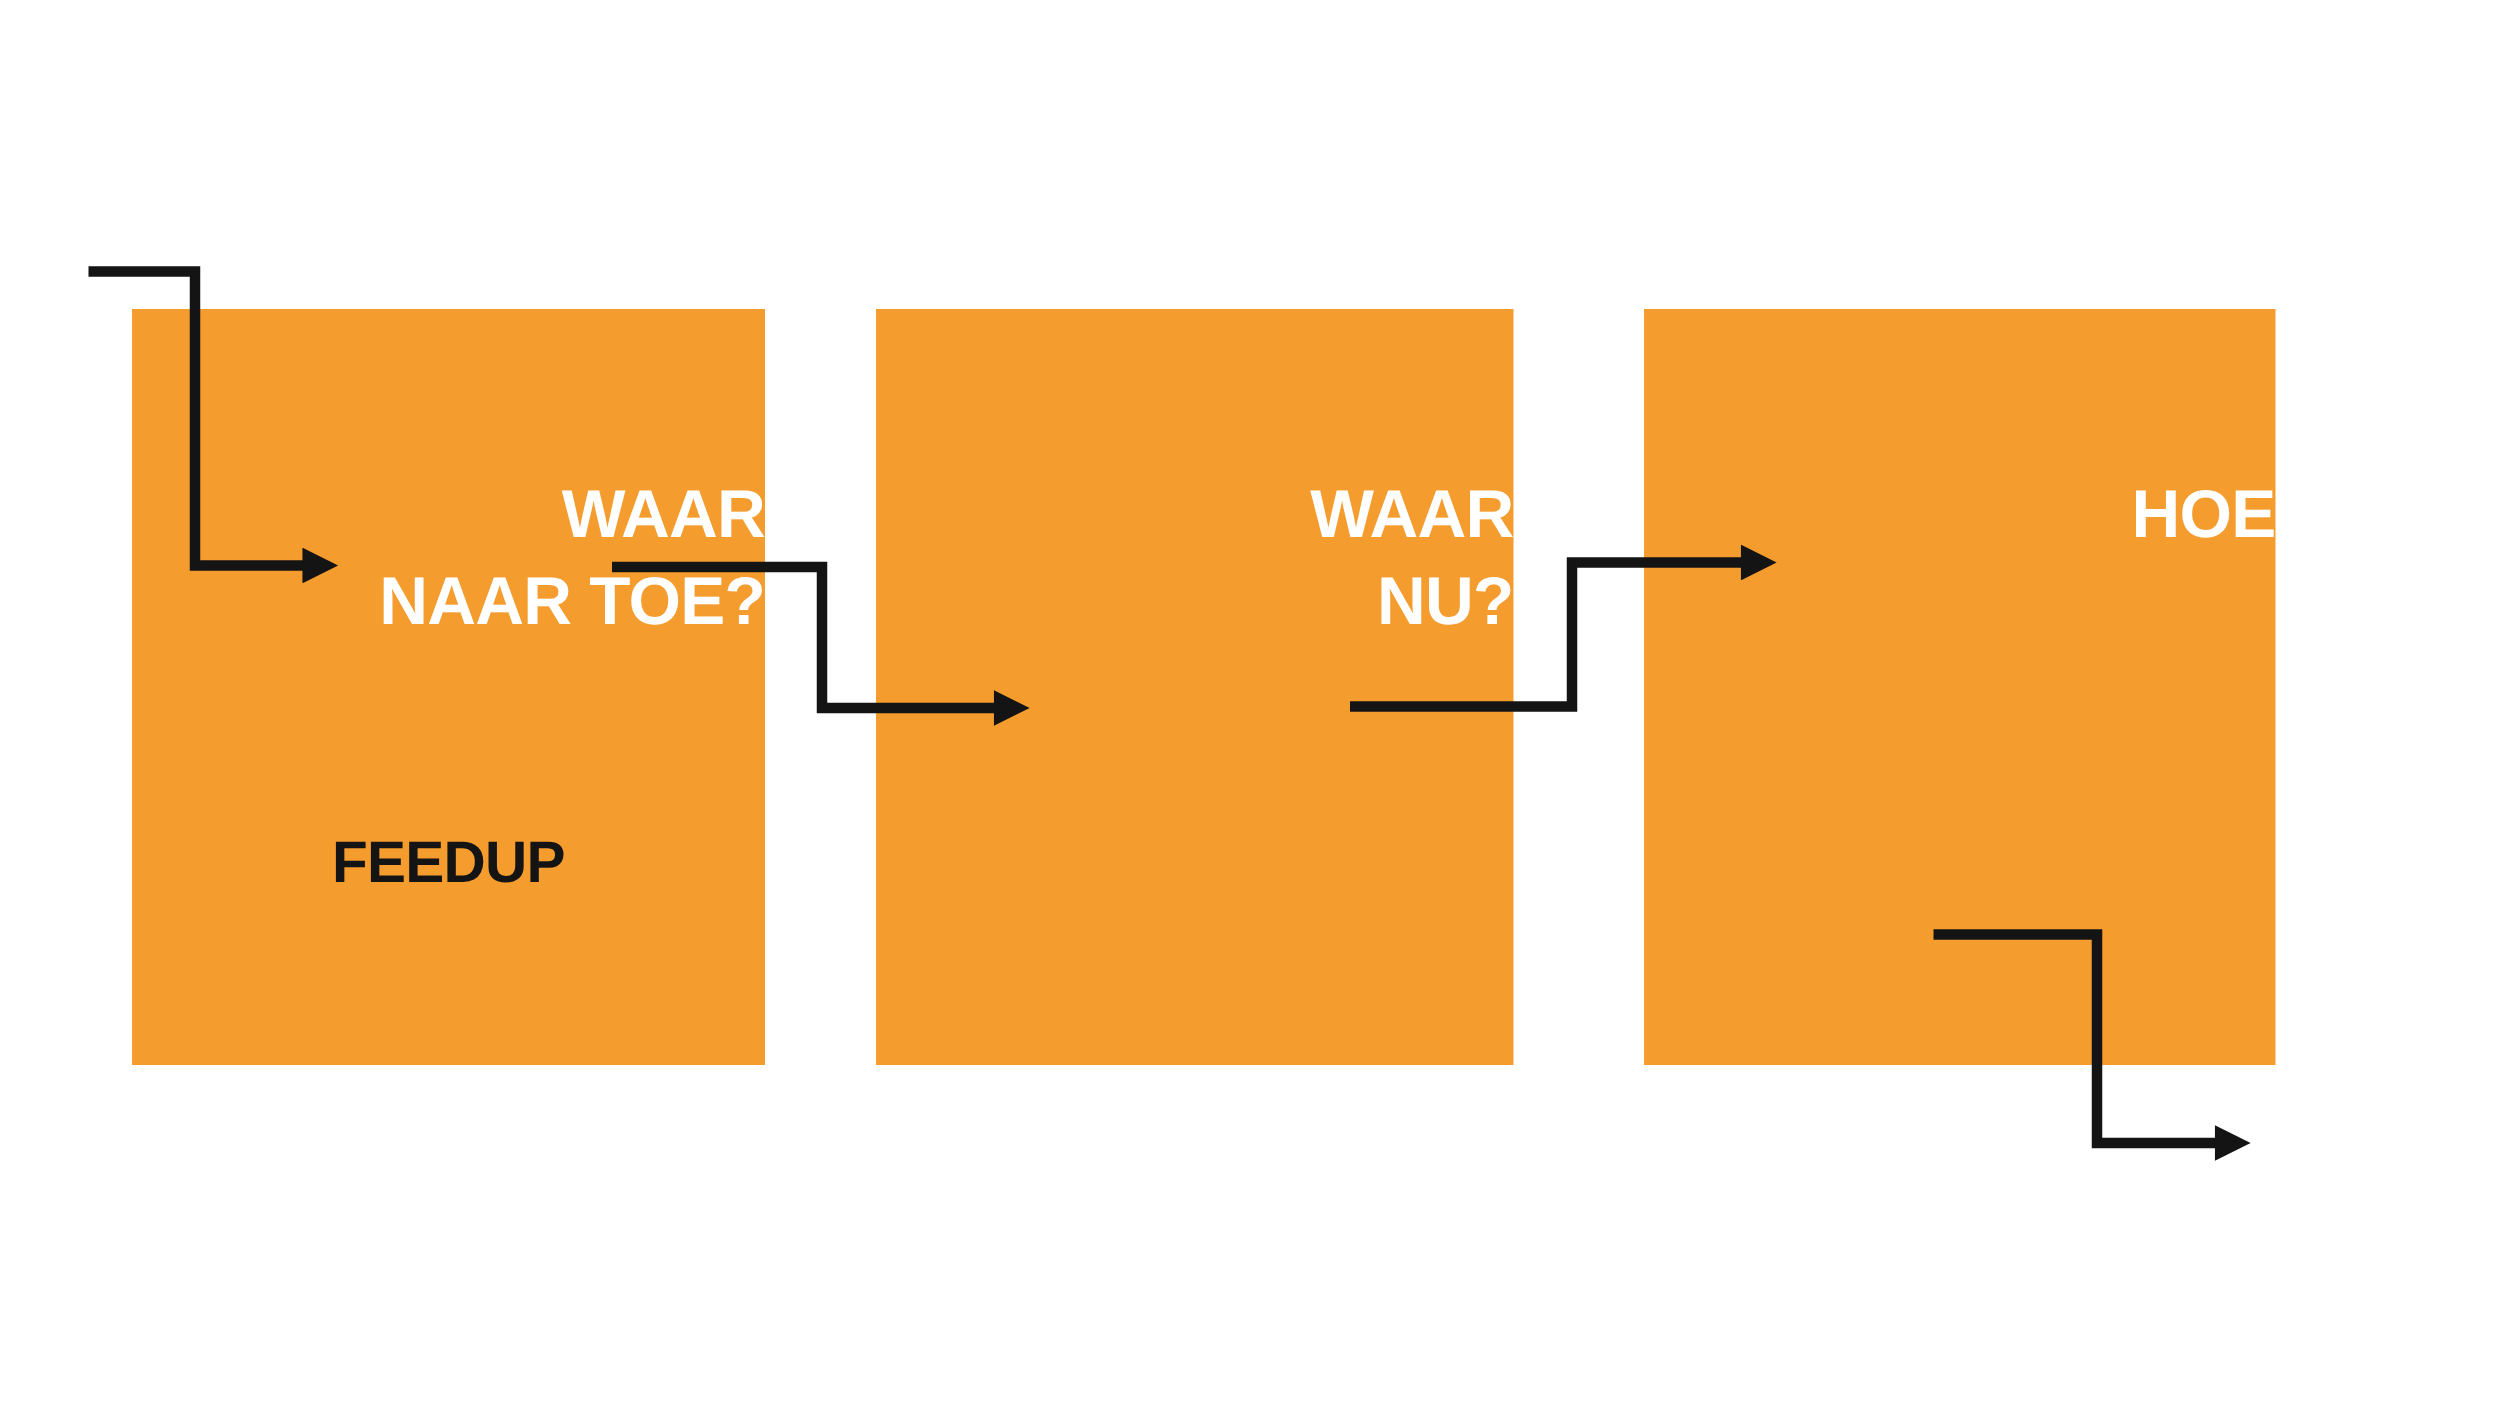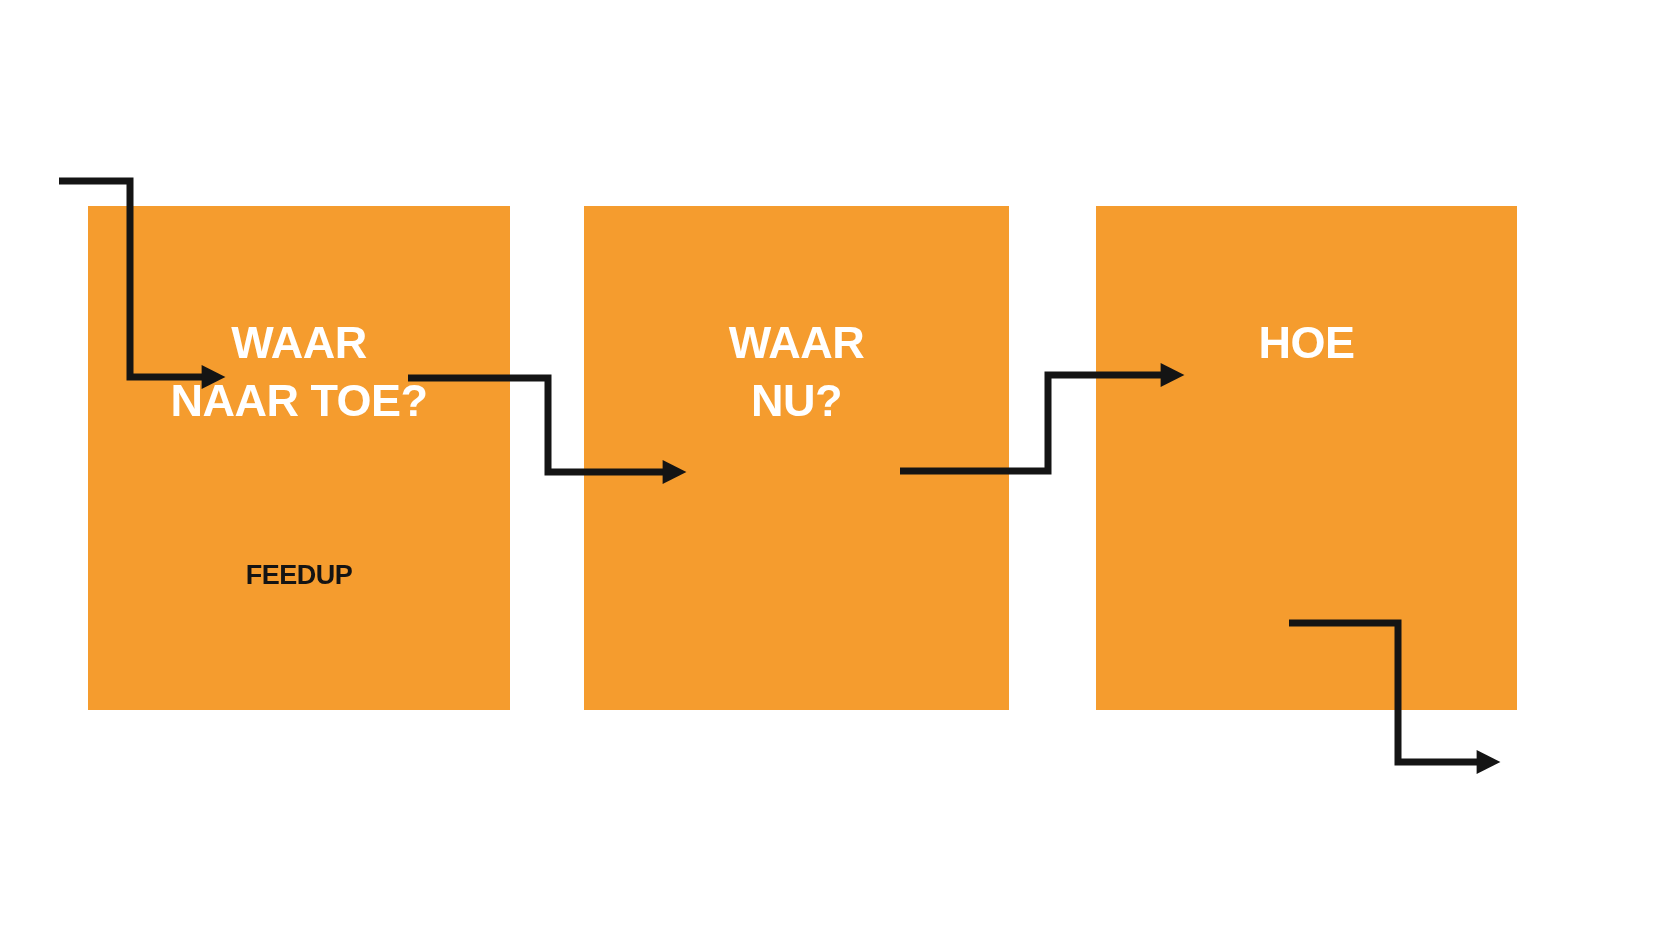--- a/index.html
+++ b/index.html
@@ -31,37 +31,37 @@
     z-index: 1;
   }
   .box-1 { left: 88px;   width: 422px; }
   .box-2 { left: 584px;  width: 425px; }
   .box-3 { left: 1084px; width: 421px; margin-left: 12px; }
   .question {
     position: absolute;
     top: 108px;
     left: 0;
     width: 100%;
-    text-align: center;
+    text-align: right;
     color: var(--question-text);
     font-weight: bold;
     font-size: 45px;
     line-height: 58px;
     letter-spacing: -0.5px;
     white-space: nowrap;
   }
   .label {
     position: absolute;
     top: 350px;
     left: 0;
     width: 100%;
     text-align: center;
     color: var(--label-text);
     font-weight: bold;
-    font-size: 27px;
+    font-size: 39px;
     line-height: 39px;
     letter-spacing: -0.5px;
     white-space: nowrap;
   }
   svg.arrows {
     position: absolute;
     left: 0;
     top: 0;
     width: 1680px;
     height: 945px;

